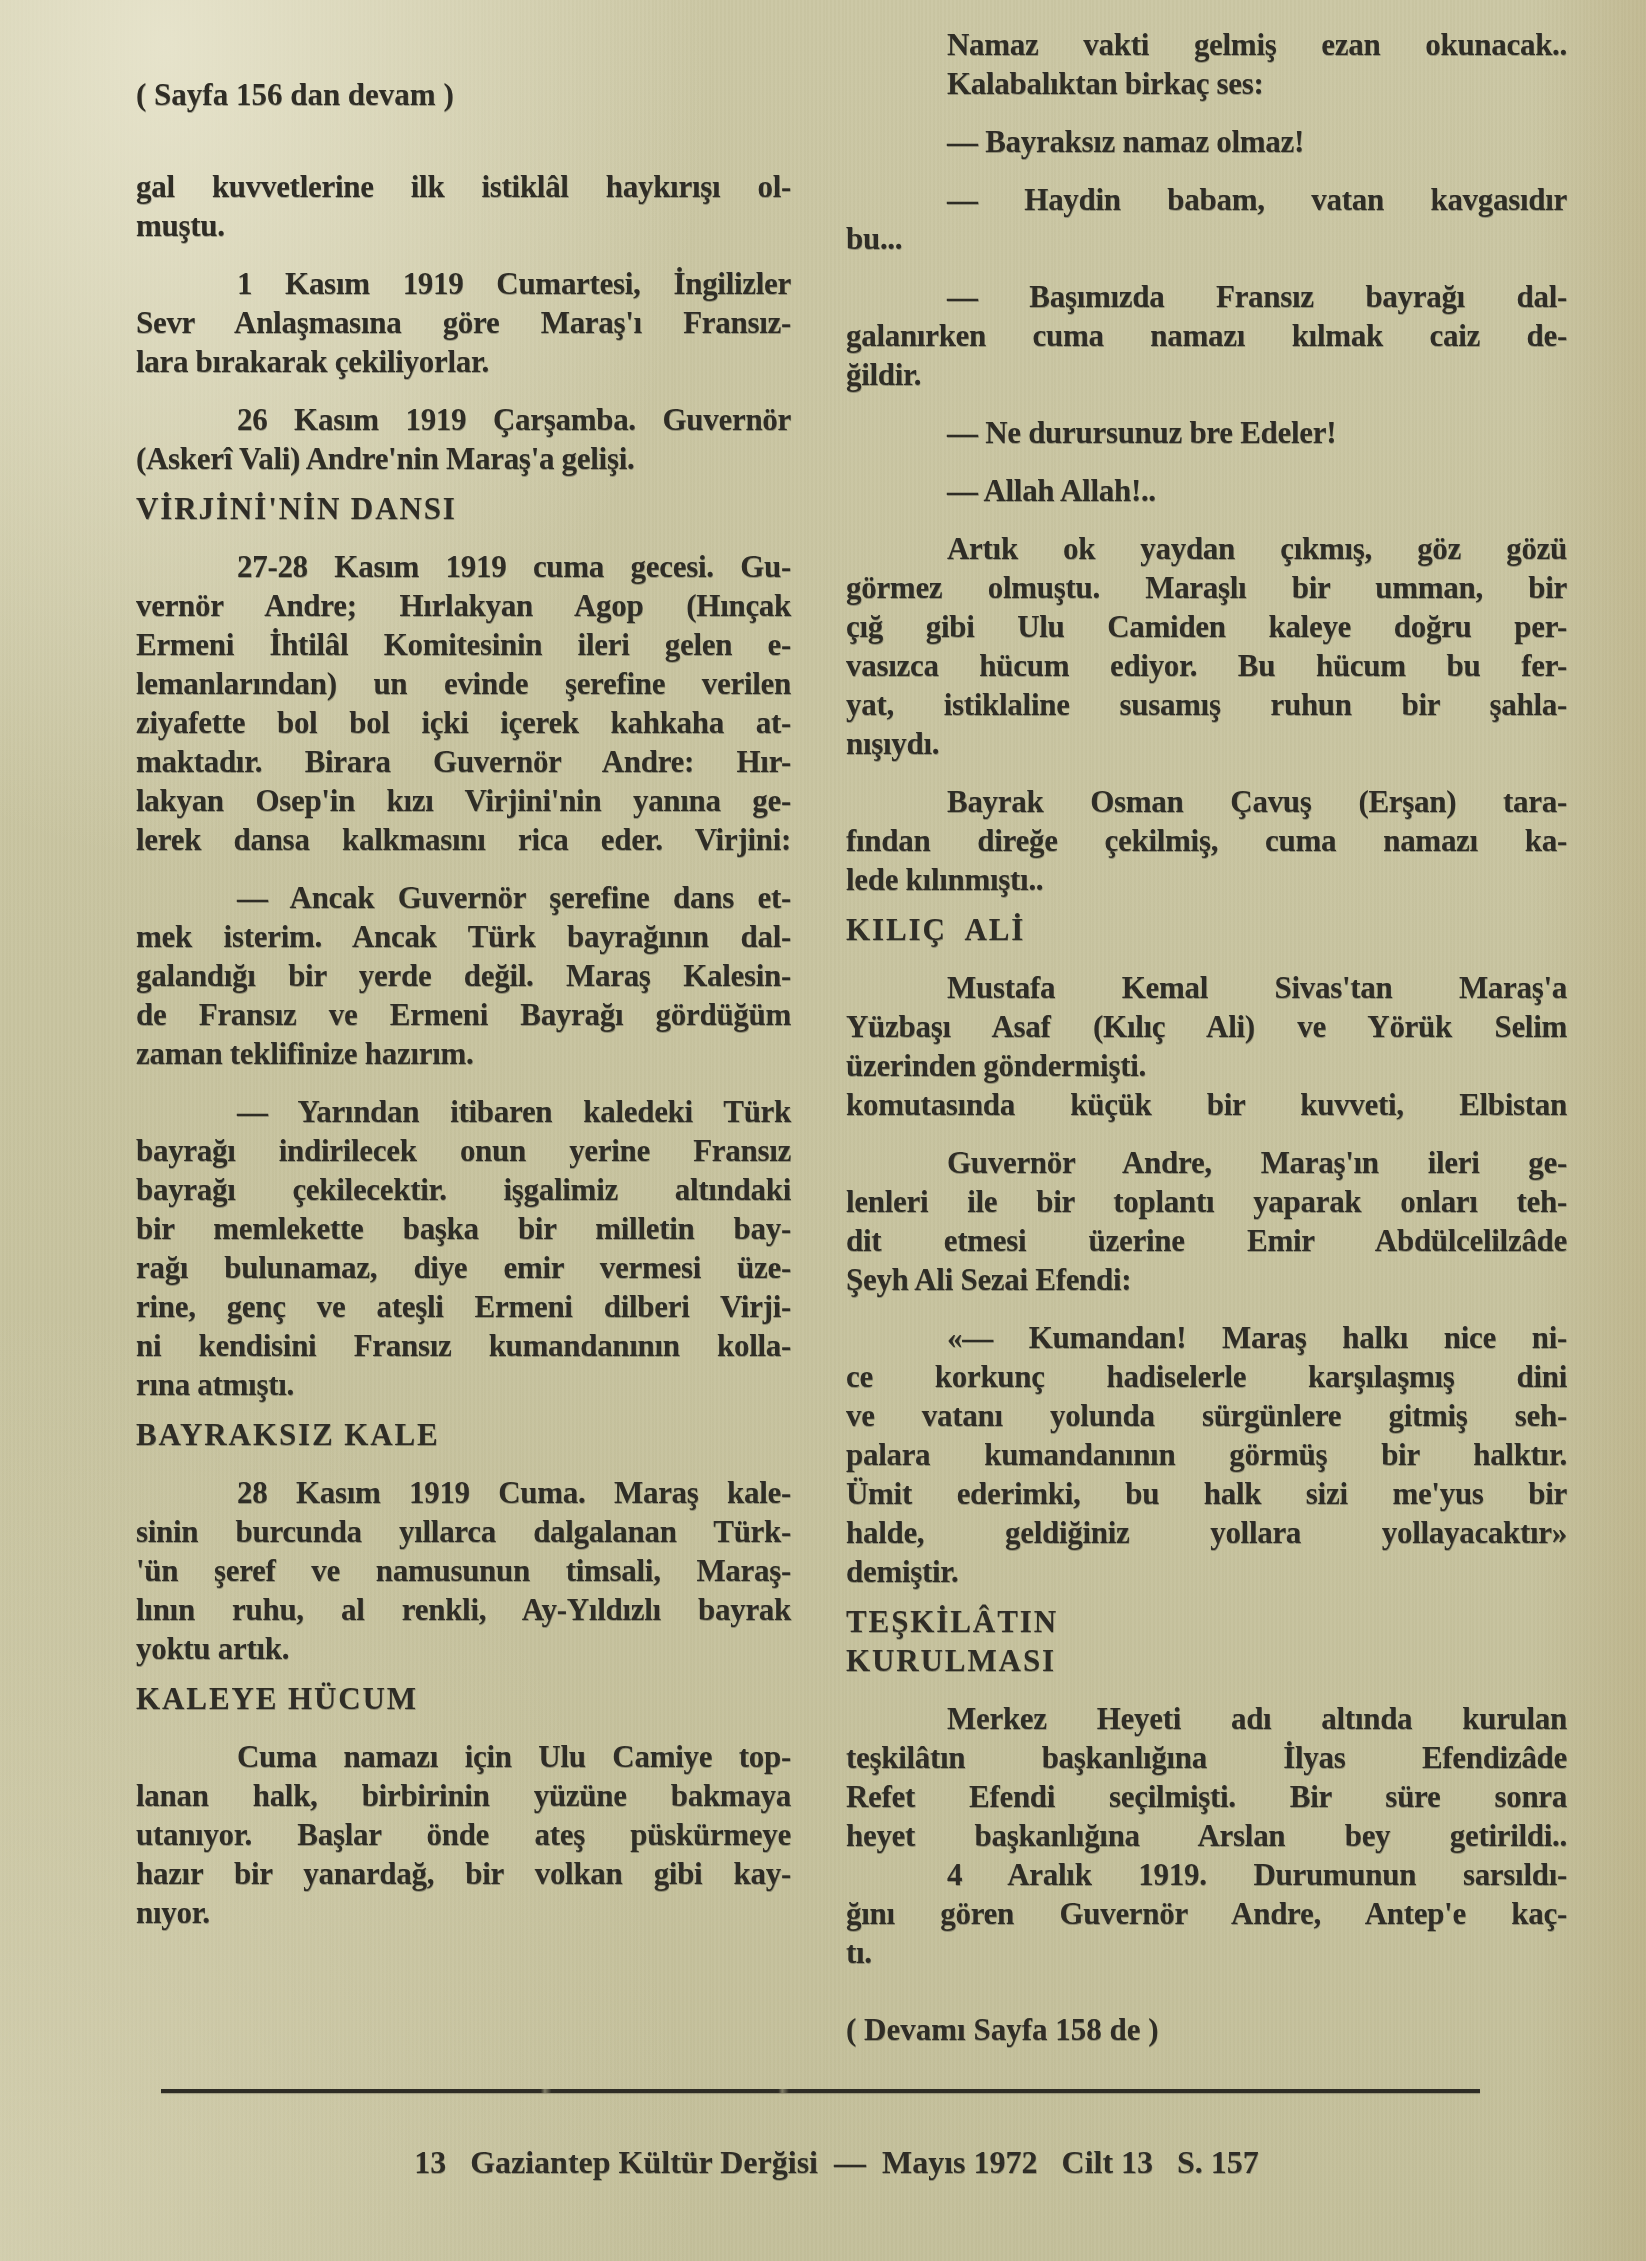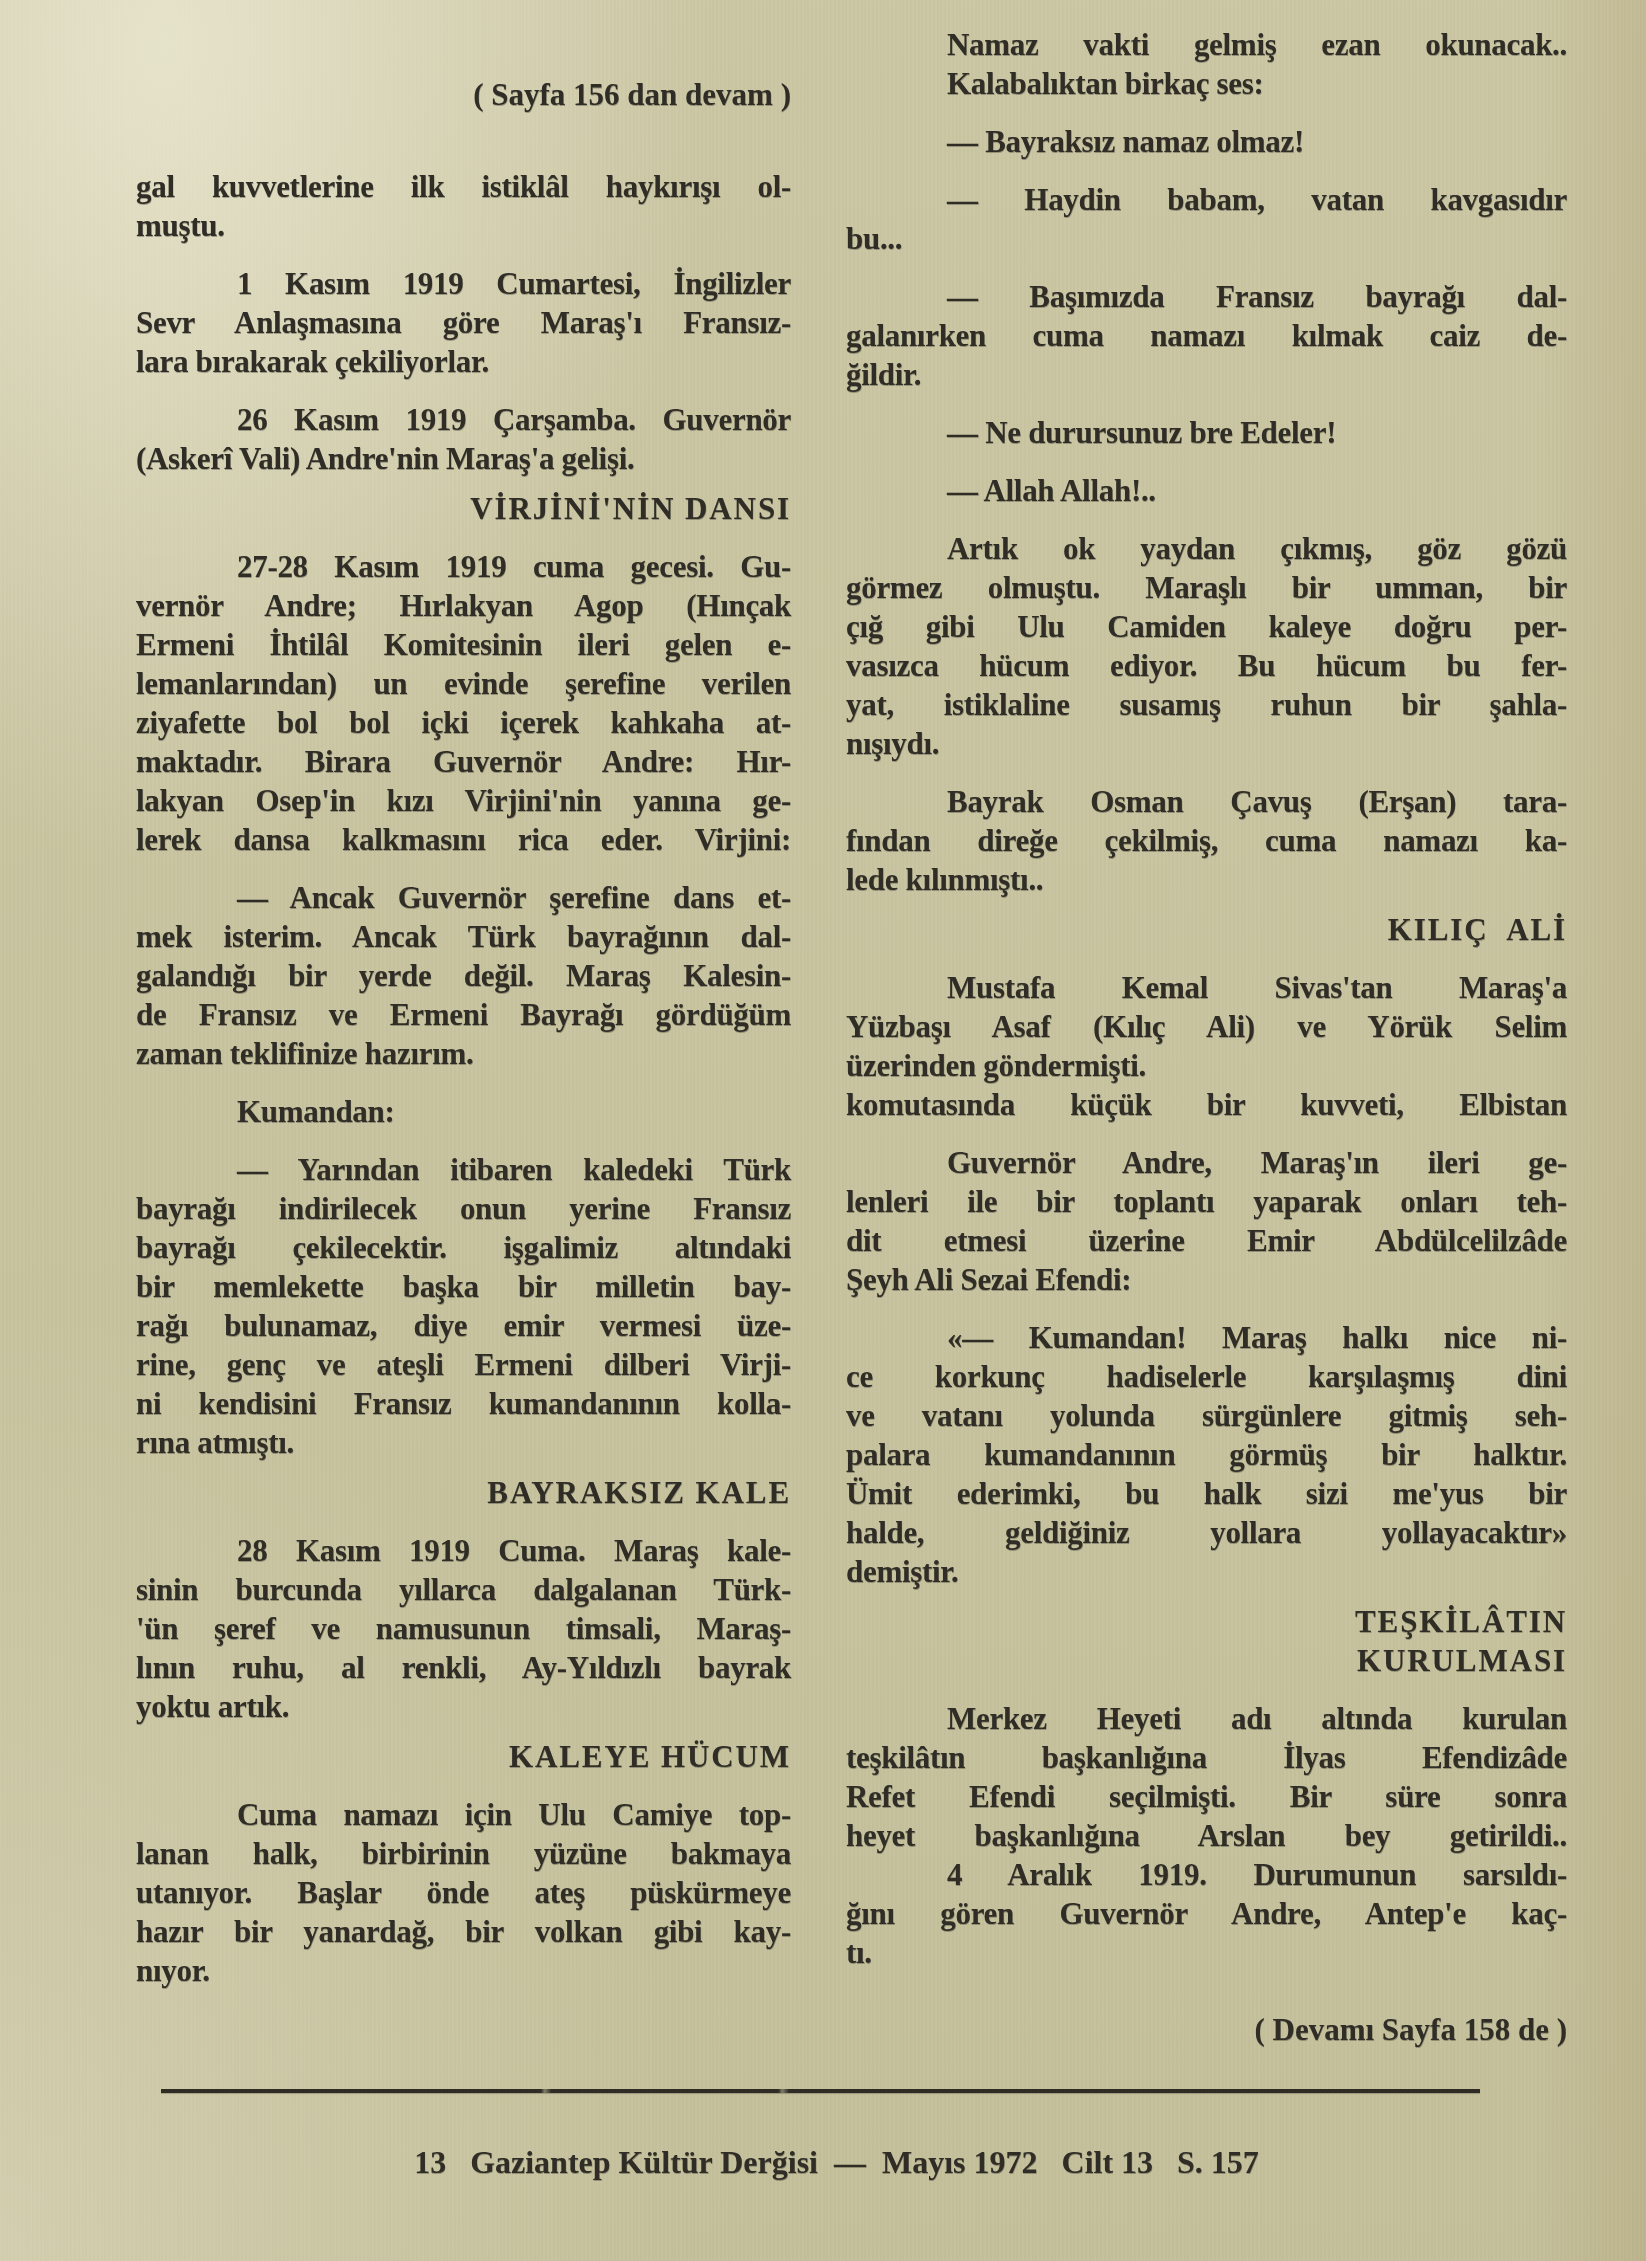--- a/index.html
+++ b/index.html
@@ -28,21 +28,21 @@
   .block.lead{margin-top:0;margin-bottom:53px;}
   .block.gap{margin-top:38px;}
   .line{
     height:39px;line-height:39px;font-size:31px;
     letter-spacing:-0.3px;
     text-shadow:0.4px 0.5px 0.4px rgba(47,45,38,.35);
   }
   .line.j{text-align:justify;text-align-last:justify;text-justify:inter-word;}
   .line.nj{white-space:pre;}
   .line.i{text-indent:101px;}
-  .line.center{text-align:right;white-space:pre;}
+  .line.center{text-align:left;white-space:pre;}
   .heading .line{letter-spacing:1.9px;}
   .note .line{letter-spacing:0;}
   .footer-rule{
     position:absolute;left:161px;top:2089px;width:1319px;height:4.4px;
     background:linear-gradient(90deg,
       #2e2c25 0%, #2e2c25 28.8%, rgba(46,44,37,.45) 29.1%, #2e2c25 29.6%,
       #2e2c25 46.8%, rgba(46,44,37,.45) 47.1%, #2e2c25 47.6%, #2e2c25 100%);
     box-shadow:0 1.3px 0.6px rgba(46,44,37,.25);
   }
   .footer-line{
@@ -84,23 +84,20 @@
         <div class="line j">maktadır. Birara Guvernör Andre: Hır-</div>
         <div class="line j">lakyan Osep'in kızı Virjini'nin yanına ge-</div>
         <div class="line j">lerek dansa kalkmasını rica eder. Virjini:</div>
       </div>
       <div class="block para">
         <div class="line j i">— Ancak Guvernör şerefine dans et-</div>
         <div class="line j">mek isterim. Ancak Türk bayrağının dal-</div>
         <div class="line j">galandığı bir yerde değil. Maraş Kalesin-</div>
         <div class="line j">de Fransız ve Ermeni Bayrağı gördüğüm</div>
         <div class="line nj">zaman teklifinize hazırım.</div>
-      </div>
-      <div class="block para">
-        <div class="line nj i">Kumandan:</div>
       </div>
       <div class="block para">
         <div class="line j i">— Yarından itibaren kaledeki Türk</div>
         <div class="line j">bayrağı indirilecek onun yerine Fransız</div>
         <div class="line j">bayrağı çekilecektir. işgalimiz altındaki</div>
         <div class="line j">bir memlekette başka bir milletin bay-</div>
         <div class="line j">rağı bulunamaz, diye emir vermesi üze-</div>
         <div class="line j">rine, genç ve ateşli Ermeni dilberi Virji-</div>
         <div class="line j">ni kendisini Fransız kumandanının kolla-</div>
         <div class="line nj">rına atmıştı.</div>

